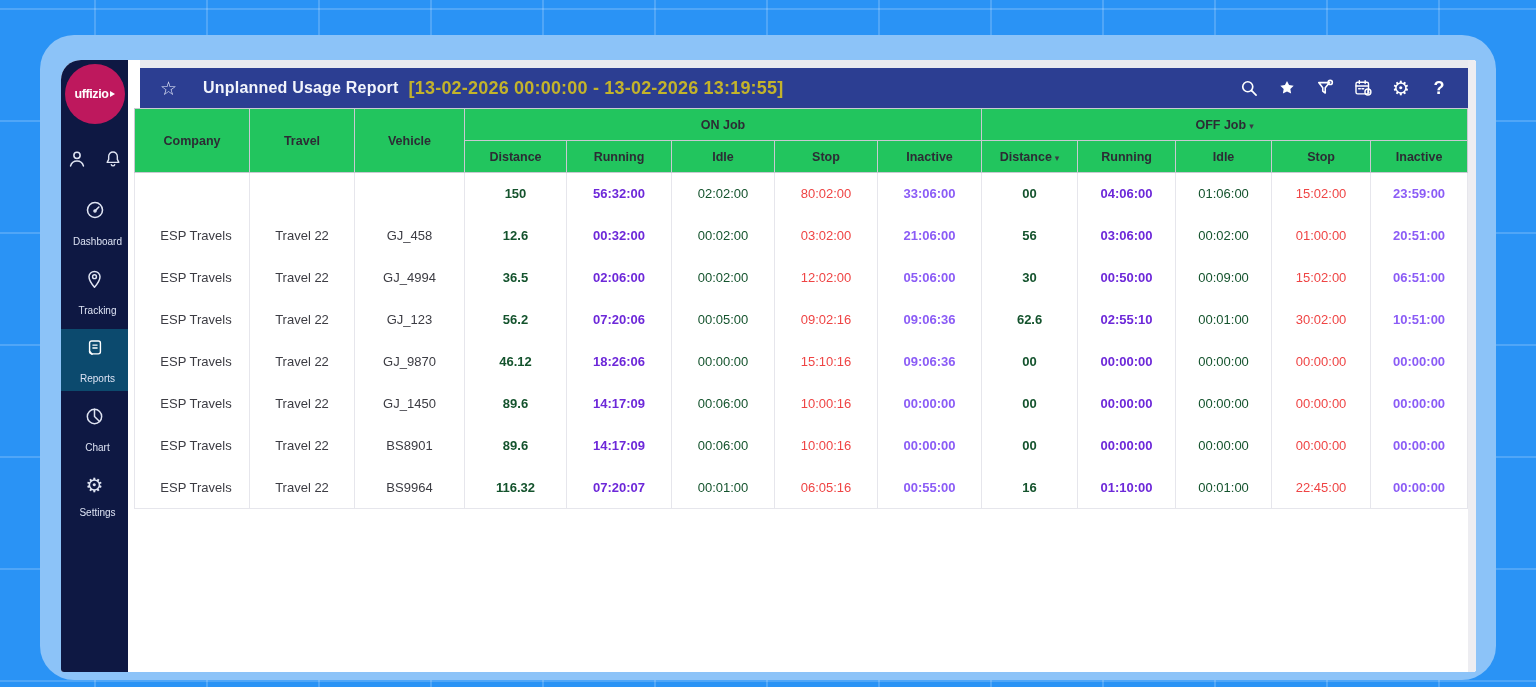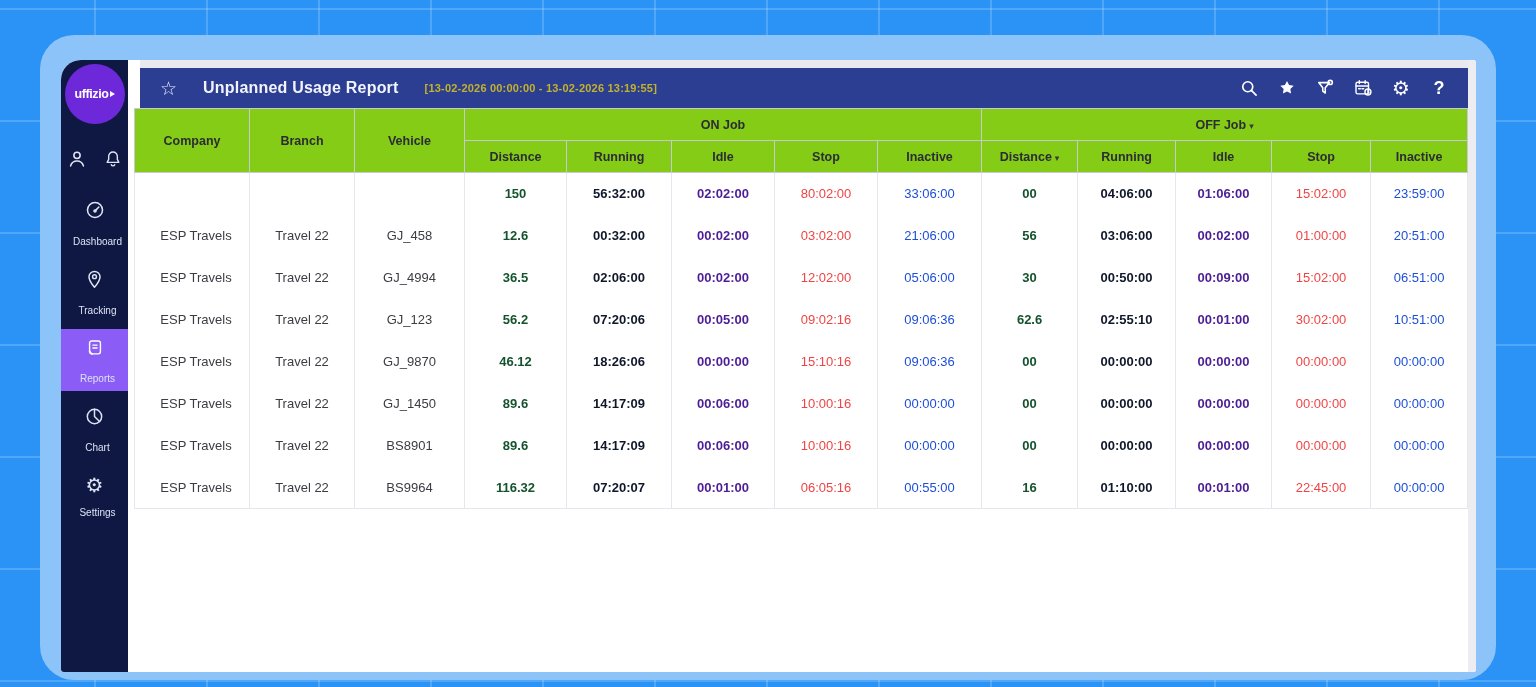--- a/index.html
+++ b/index.html
@@ -26,72 +26,72 @@
   .window {
     position:absolute; left:21px; top:25px; right:20px; bottom:8px;
     background:#ffffff; border-radius:20px 3px 3px 3px;
     overflow:hidden; display:flex;
   }
 
   
   .sidebar { width:67px; background:#0e1843; flex:0 0 67px;
     display:flex; flex-direction:column; align-items:center; }
   .logo-circle { width:60px; height:60px; border-radius:50%;
-    background:#6d28d9; margin-top:4px;
+    background:#be185d; margin-top:4px;
     display:flex; align-items:center; justify-content:center; }
   .logo-text { color:#fff; font-size:12.5px; font-weight:700;
     letter-spacing:-0.4px; display:flex; align-items:center; }
   .logo-arrow { width:0; height:0; border-left:5px solid #fff;
     border-top:3.5px solid transparent; border-bottom:3.5px solid transparent;
     margin-left:1px; }
   .top-icons { display:flex; gap:14px; margin-top:24px; align-items:center; }
   .nav { width:100%; margin-top:20px; display:flex; flex-direction:column; }
   .nav-item { width:100%; padding:9px 0 7px; text-align:center; cursor:pointer; }
-  .nav-item.active { background:#8b5cf6; }
+  .nav-item.active { background:#0c4a6e; }
   .nav-label { display:block; color:#dde3f4; font-size:10px; margin-top:11px;padding-left:6px; }
   .nav-item + .nav-item { margin-top:6px; }
   .glyph-icon { color:#dfe4f2; font-size:20px; line-height:1; }
 
   
   .main { flex:1; position:relative; background:#fff;
     padding-left:6px; padding-right:8px; display:flex; flex-direction:column; }
   .right-gutter { position:absolute; top:0; right:0; bottom:0; width:8px;
     background:#ededf1; z-index:5; }
   .top-strip { height:8px; background:#e9eaef; margin-left:6px; }
 
   
   .appbar { height:40px; background:#2c3e92; margin-left:6px;
     display:flex; align-items:center; padding:0 18px 0 20px; color:#fff; }
   .appbar .fav-star { font-size:19px; color:#e7ebfa; cursor:pointer; }
   .appbar-title { font-size:16px; font-weight:600; color:#f2f4fc;
     margin-left:26px; letter-spacing:.2px; }
-  .appbar-daterange { font-size:11px; font-weight:600; color:#c3b32b;
-    margin-left:26px; letter-spacing:.2px; }
+  .appbar-daterange { font-size:18px; font-weight:600; color:#c3b32b;
+    margin-left:10px; letter-spacing:.2px; }
   .appbar-actions { margin-left:auto; display:flex; align-items:center; gap:16px; }
   .abtn { display:flex; align-items:center; justify-content:center;
     width:22px; height:22px; cursor:pointer; }
   .gear-glyph { font-size:20px; color:#fff; }
   .help-glyph { font-size:18px; font-weight:700; color:#fff; }
 
   
   table { border-collapse:collapse; table-layout:fixed; width:1333px; }
-  thead th { background:#84cc16; border:1px solid #c9c9d2;
+  thead th { background:#22c55e; border:1px solid #c9c9d2;
     font-size:12.5px; font-weight:700; color:#2c2c34; height:32px;
     cursor:pointer; }
   .sort-arrow { font-size:9px; color:#3a3a44; margin-left:3px; }
   tbody td { height:42px; text-align:center; font-size:13px;
     border-right:1px solid #e6e6ec; background:#fff; }
   tbody td:first-child { border-left:1px solid #e6e6ec;padding-left:8px; }
   tbody tr:last-child td { border-bottom:1px solid #e6e6ec; }
   .cell-plain  { color:#3c3c43; font-weight:500; }
   .cell-dist   { color:#14532d; font-weight:700; }
-  .cell-green  { color:#0f172a; font-weight:600; }
-  .cell-orange { color:#4c1d95; font-weight:700; }
+  .cell-green  { color:#6d28d9; font-weight:600; }
+  .cell-orange { color:#14532d; font-weight:400; }
   .cell-red    { color:#ef4444; font-weight:400; }
-  .cell-blue   { color:#1d4ed8; font-weight:400; }
+  .cell-blue   { color:#8b5cf6; font-weight:700; }
   .fill-rest { flex:1; background:#fff; }
 </style>
 </head>
 <body>
 
 <div class="frame">
   <div class="window">
 
     <div class="sidebar">
       <div class="logo-circle">
@@ -215,21 +215,21 @@
             <col style="width:104px">
           <col style="width:96px">
             <col style="width:98px">
             <col style="width:96px">
             <col style="width:99px">
             <col style="width:97px">
         </colgroup>
         <thead>
           <tr>
             <th rowspan="2">Company</th>
-            <th rowspan="2">Branch</th>
+            <th rowspan="2">Travel</th>
             <th rowspan="2">Vehicle</th>
             <th colspan="5"><span>ON Job</span></th>
             <th colspan="5"><span>OFF Job</span><span class="sort-arrow">▾</span></th>
           </tr>
           <tr>
             <th>Distance</th>
             <th>Running</th>
             <th>Idle</th>
             <th>Stop</th>
             <th>Inactive</th>

